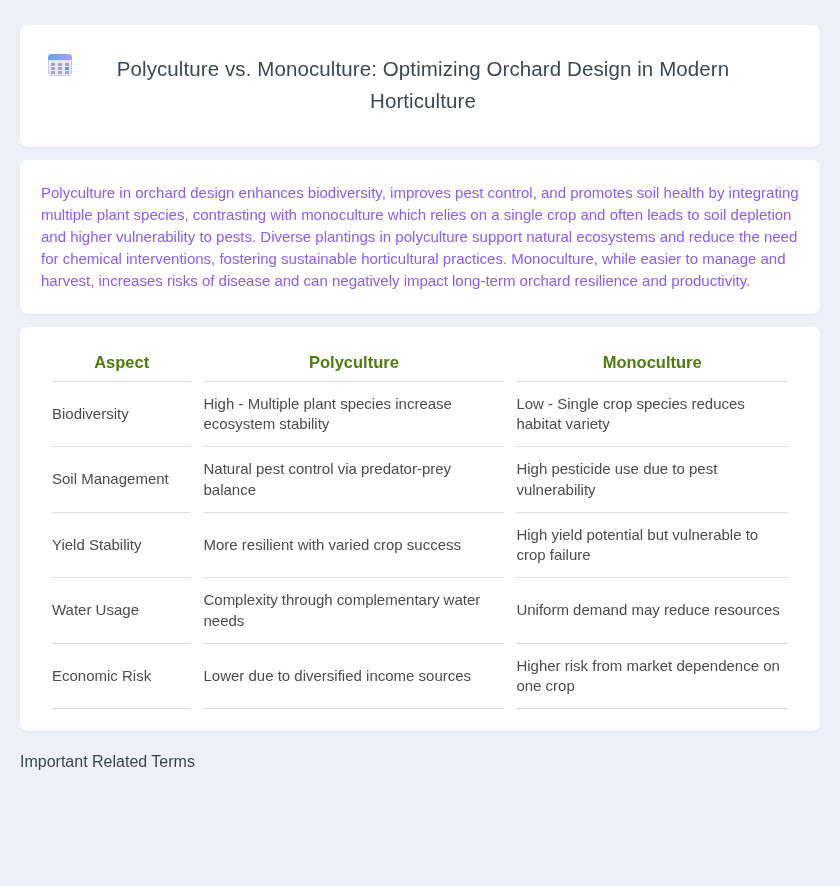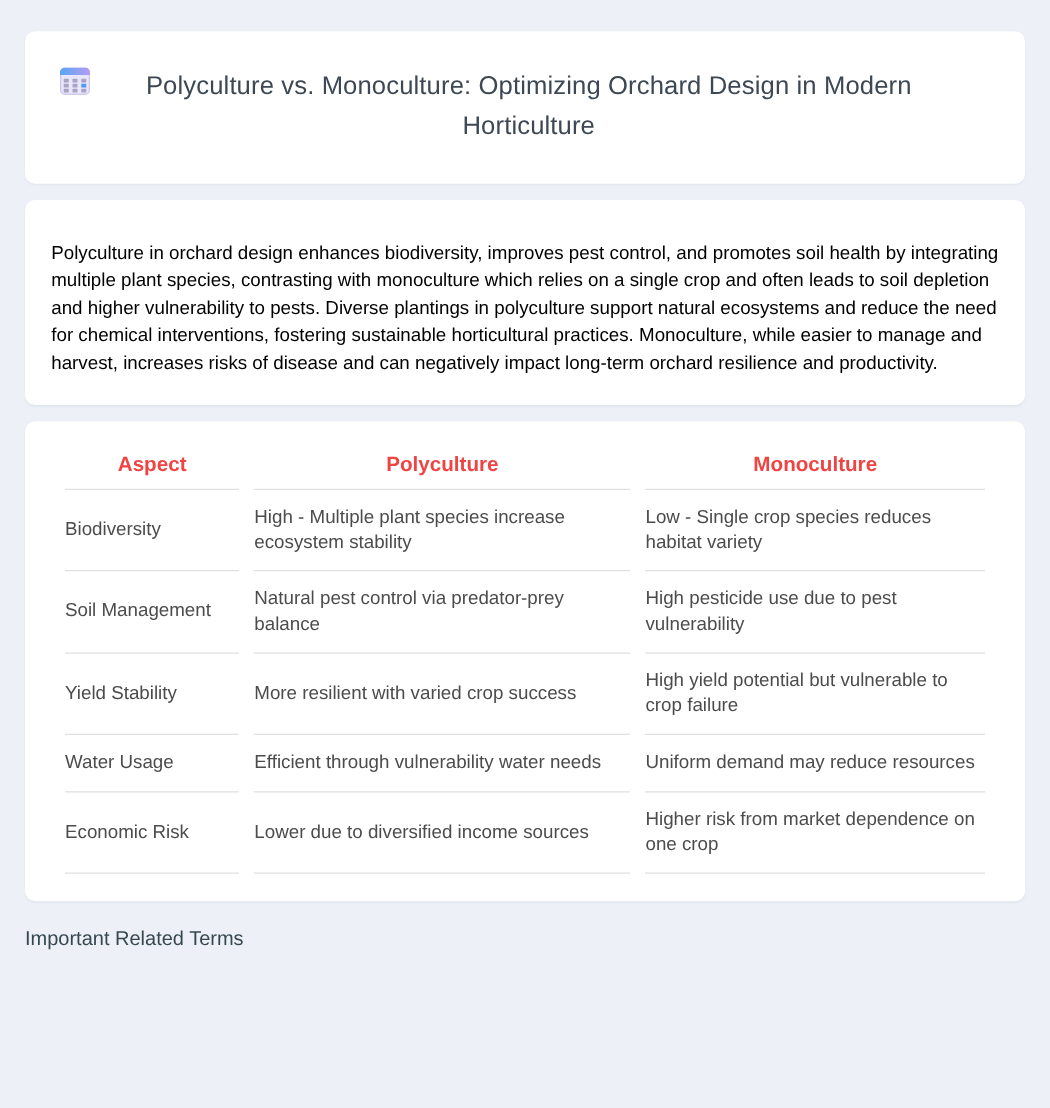--- a/index.html
+++ b/index.html
@@ -42,38 +42,37 @@
   }
 
   
   .desc-card {
     padding: 22px 21px;
     margin-bottom: 13px;
   }
   .desc-text {
     font-size: 15px;
     line-height: 1.47;
-    color: #000000;
-    margin-top: 10px;
+    color: #8b5cf6;
   }
 
   
   .table-card {
     padding: 18px 20px 22px 20px;
     margin-bottom: 10px;
   }
   table.compare {
     width: 100%;
     border-collapse: separate;
     border-spacing: 12px 0;
   }
   table.compare th {
     font-size: 16.5px;
     font-weight: bold;
-    color: #ef4444;
+    color: #4d7c0f;
     text-align: center;
     padding: 8px 0 9px 0;
     border-bottom: 1px solid #e0e0e0;
   }
   table.compare td {
     font-size: 15px;
     color: #4c4c4c;
     line-height: 1.35;
     vertical-align: middle;
     padding: 12px 0;
@@ -171,21 +170,21 @@
           <td>Natural pest control via predator-prey balance</td>
           <td>High pesticide use due to pest vulnerability</td>
         </tr>
         <tr>
           <td>Yield Stability</td>
           <td>More resilient with varied crop success</td>
           <td>High yield potential but vulnerable to crop failure</td>
         </tr>
         <tr>
           <td>Water Usage</td>
-          <td>Efficient through vulnerability water needs</td>
+          <td>Complexity through complementary water needs</td>
           <td>Uniform demand may reduce resources</td>
         </tr>
         <tr>
           <td>Economic Risk</td>
           <td>Lower due to diversified income sources</td>
           <td>Higher risk from market dependence on one crop</td>
         </tr>
       </tbody>
     </table>
   </div>

